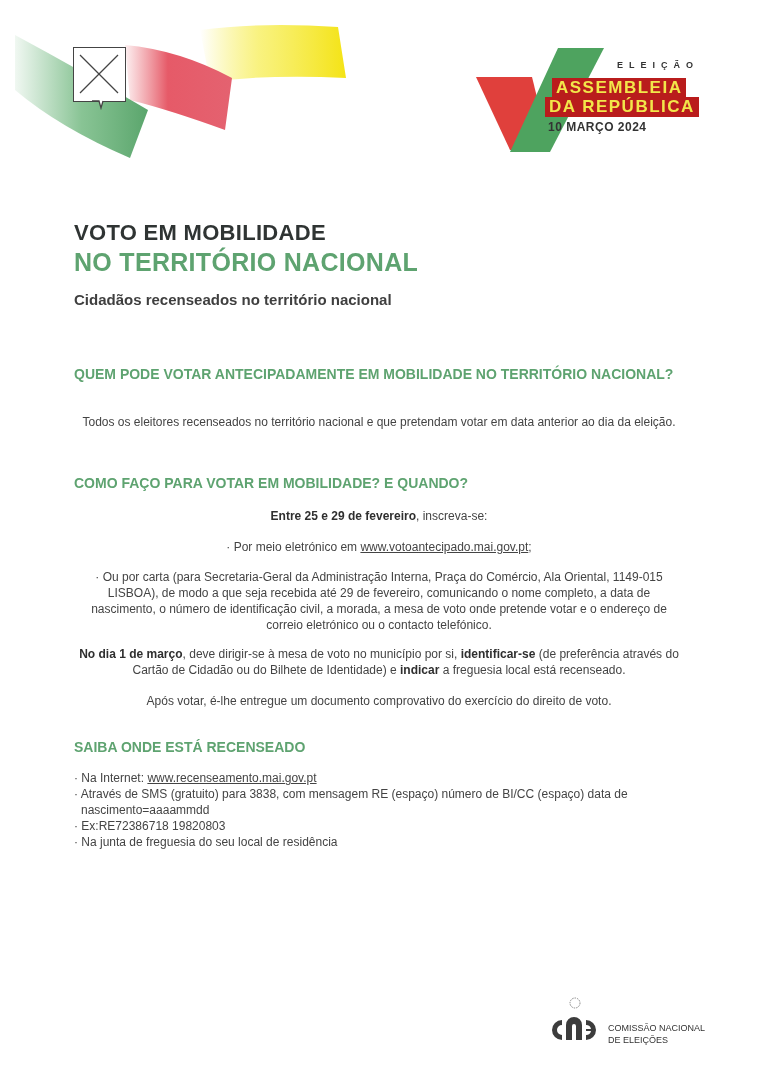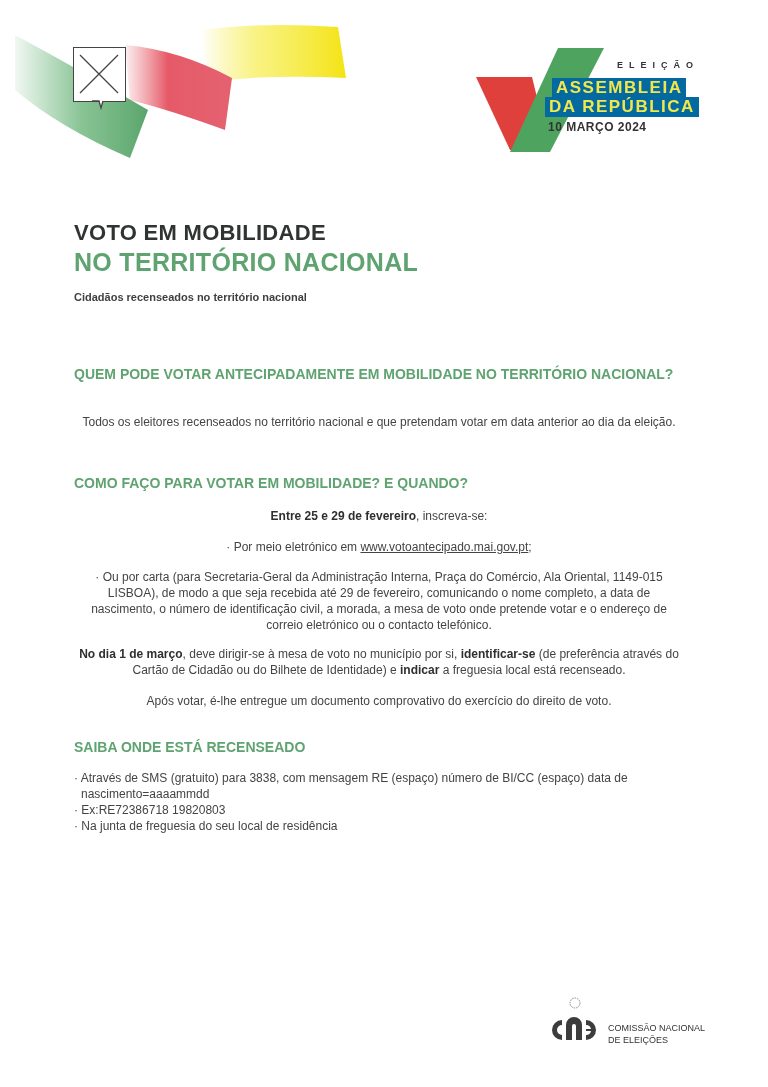--- a/index.html
+++ b/index.html
@@ -11,29 +11,29 @@
   .ballot {
     position:absolute; left:73px; top:47px; width:53px; height:55px;
     background:#fff; border:1.5px solid #444; box-sizing:border-box;
   }
   .ballot svg { position:absolute; left:0; top:0; }
   .ballot-tail { position:absolute; left:92px; top:100px; }
   .election-logo { position:absolute; left:470px; top:40px; width:240px; height:120px; }
   .logo-text { position:absolute; }
   .eleicao-label { left:610px; top:60px; font-size:9px; font-weight:bold; letter-spacing:6px; color:#333;margin-left:7px; }
   .ar-line1, .ar-line2 {
-    position:absolute; background:#0369a1; color:#f2e74a; font-weight:bold;
+    position:absolute; background:#b91c1c; color:#f2e74a; font-weight:bold;
     font-size:17px; letter-spacing:1.5px; padding:0 4px; line-height:20px;
   }
   .ar-line1 { left:552px; top:78px; }
   .ar-line2 { left:545px; top:97px; }
   .ar-date { left:548px; top:120px; font-size:12px; font-weight:bold; color:#333; letter-spacing:0.5px; }
   .title1 { position:absolute; left:74px; top:220px; font-size:22px; font-weight:bold; color:#2f3433; letter-spacing:0.3px; }
   .title2 { position:absolute; left:74px; top:248px; font-size:25px; font-weight:bold; color:#5ea370; letter-spacing:0.3px; }
-  .subtitle { position:absolute; left:74px; top:291px; font-size:11px; font-weight:bold; color:#3f3f3f; }
+  .subtitle { position:absolute; left:74px; top:291px; font-size:15px; font-weight:bold; color:#3f3f3f; }
   .h2 { position:absolute; left:74px; font-size:14px; font-weight:bold; color:#5ea370; line-height:17px; width:600px; }
   .p { position:absolute; left:74px; font-size:12px; color:#444; line-height:16px; width:610px;text-align:center; }
   .p b { color:#2f2f2f; }
   .link { text-decoration:underline; color:#444; }
   .list { position:absolute; left:74px; top:770px; font-size:12px; color:#444; line-height:16px; width:600px; margin:0; padding:0; list-style:none; }
   .list li { padding-left:7px; text-indent:-7px; }
   .cne { position:absolute; left:548px; top:995px; width:170px; height:60px; }
   .cne-text { position:absolute; left:608px; top:1022px; font-size:9px; color:#333; line-height:12px; }
 </style>
 </head>
@@ -96,20 +96,21 @@
   <span>· Por meio eletrónico em </span><span class="link">www.votoantecipado.mai.gov.pt</span><span>;</span>
 </div>
 <div class="p" style="top:569px;">· Ou por carta (para Secretaria-Geral da Administração Interna, Praça do Comércio, Ala Oriental, 1149-015 LISBOA), de modo a que seja recebida até 29 de fevereiro, comunicando o nome completo, a data de nascimento, o número de identificação civil, a morada, a mesa de voto onde pretende votar e o endereço de correio eletrónico ou o contacto telefónico.</div>
 <div class="p" style="top:646px;">
   <b>No dia 1 de março</b><span>, deve dirigir-se à mesa de voto no município por si, </span><b>identificar-se</b><span> (de preferência através do Cartão de Cidadão ou do Bilhete de Identidade) e </span><b>indicar</b><span> a freguesia local está recenseado.</span>
 </div>
 <div class="p" style="top:693px;">Após votar, é-lhe entregue um documento comprovativo do exercício do direito de voto.</div>
 
 <div class="h2" style="top:739px;">SAIBA ONDE ESTÁ RECENSEADO</div>
 <ul class="list">
+  <li><span>· Na Internet: </span><span class="link">www.recenseamento.mai.gov.pt</span></li>
   <li>· Através de SMS (gratuito) para 3838, com mensagem RE (espaço) número de BI/CC (espaço) data de nascimento=aaaammdd</li>
   <li>· Ex:RE72386718 19820803</li>
   <li>· Na junta de freguesia do seu local de residência</li>
 </ul>
 
 <svg class="cne" viewBox="0 0 170 60" width="170" height="60">
   <circle cx="27" cy="8" r="5" fill="none" stroke="#888" stroke-width="1" stroke-dasharray="1.5 1"></circle>
   <path d="M14,25 A10,10 0 1 0 14,45 L14,40 A5,5 0 1 1 14,30 Z" fill="#3c3c3c"></path>
   <path d="M18,45 L18,30 A8,8 0 0 1 34,30 L34,45 L28,45 L28,31 A2,2 0 0 0 24,31 L24,45 Z" fill="#3c3c3c"></path>
   <path d="M38,25 A10,10 0 1 1 38,45 L38,40 A5,5 0 0 0 43,36 L38,36 L38,34 L43,34 A5,5 0 0 0 38,30 Z" fill="#3c3c3c"></path>

